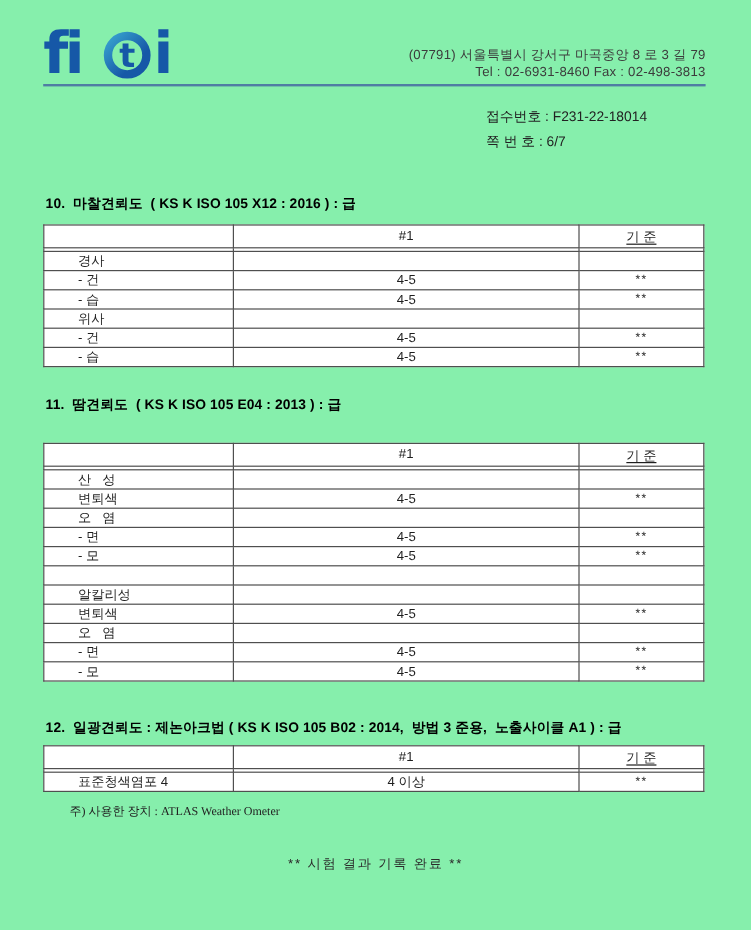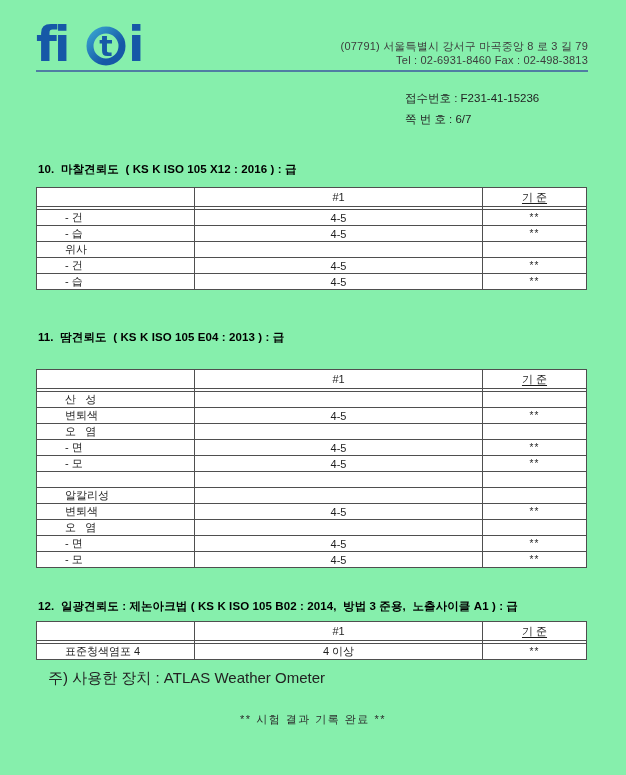--- a/index.html
+++ b/index.html
@@ -38,21 +38,21 @@
     height:16px; vertical-align:middle; white-space:pre; color:#1f1f1f;
     overflow:hidden;
   }
   table.tbl thead tr.h th{ height:19px; text-align:center; }
   table.tbl thead tr.sp td{ height:3px; font-size:0; line-height:0; }
   table.tbl td:nth-child(1){ text-align:left; padding-left:28px; }
   table.tbl td:nth-child(2){ text-align:center; }
   table.tbl td:nth-child(3){ text-align:center; font-size:10px; letter-spacing:1px; }
   .u{ text-decoration:underline; text-underline-offset:2px; }
   .note{
-    position:absolute; left:48px; font-size:15px; color:#222; white-space:pre;
+    position:absolute; left:58px; font-size:10px; color:#222; white-space:pre;font-family:Liberation Serif, serif;
   }
   .footer{
     position:absolute; left:0; top:712px; width:626px; text-align:center;
     font-size:11px; color:#2b2b2b; letter-spacing:1.5px; white-space:pre;
   }
 </style>
 </head>
 <body>
 
 <div class="page">
@@ -73,21 +73,21 @@
   </div>
 
   <div class="addr">
     <div>(07791) 서울특별시 강서구 마곡중앙 8 로 3 길 79</div>
     <div>Tel : 02-6931-8460   Fax : 02-498-3813</div>
   </div>
 
   <div class="rule"></div>
 
   <div class="receipt">
-    <div class="row">접수번호 : F231-41-15236</div>
+    <div class="row">접수번호 : F231-22-18014</div>
     <div class="row">쪽 번 호 : 6/7</div>
   </div>
 
   <div class="sec-title" style="top:162px;">10.  마찰견뢰도  ( KS K ISO 105 X12 : 2016 ) : 급</div>
   <table class="tbl" style="top:187px;">
     <colgroup>
         <col style="width:158px">
         <col style="width:288px">
         <col style="width:104px">
       </colgroup>
@@ -98,20 +98,25 @@
         <th><span class="u">기 준</span></th>
       </tr>
       <tr class="sp">
           <td></td>
           <td></td>
           <td></td>
         </tr>
     </thead>
     <tbody>
         <tr>
+          <td>경사</td>
+          <td></td>
+          <td></td>
+        </tr>
+        <tr>
           <td>- 건</td>
           <td>4-5</td>
           <td>**</td>
         </tr>
         <tr>
           <td>- 습</td>
           <td>4-5</td>
           <td>**</td>
         </tr>
         <tr>

